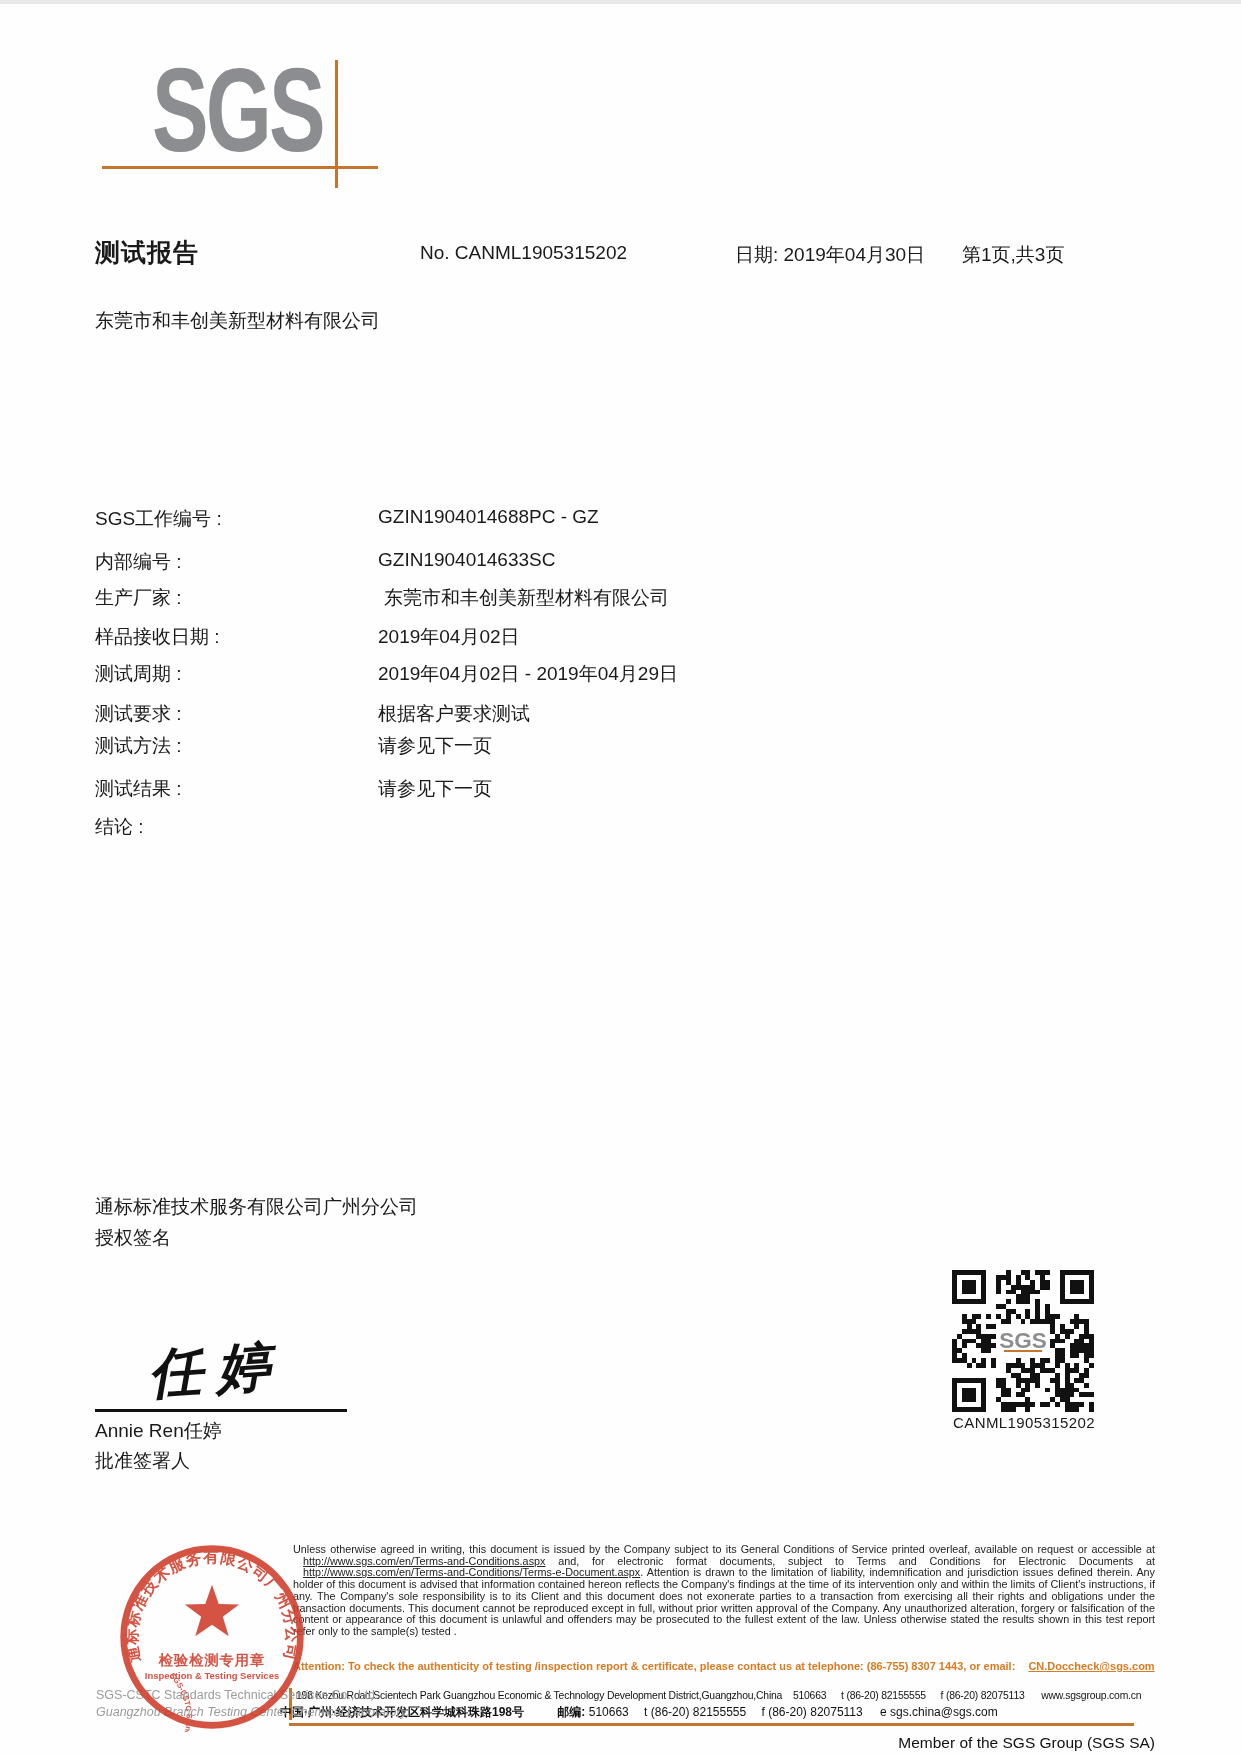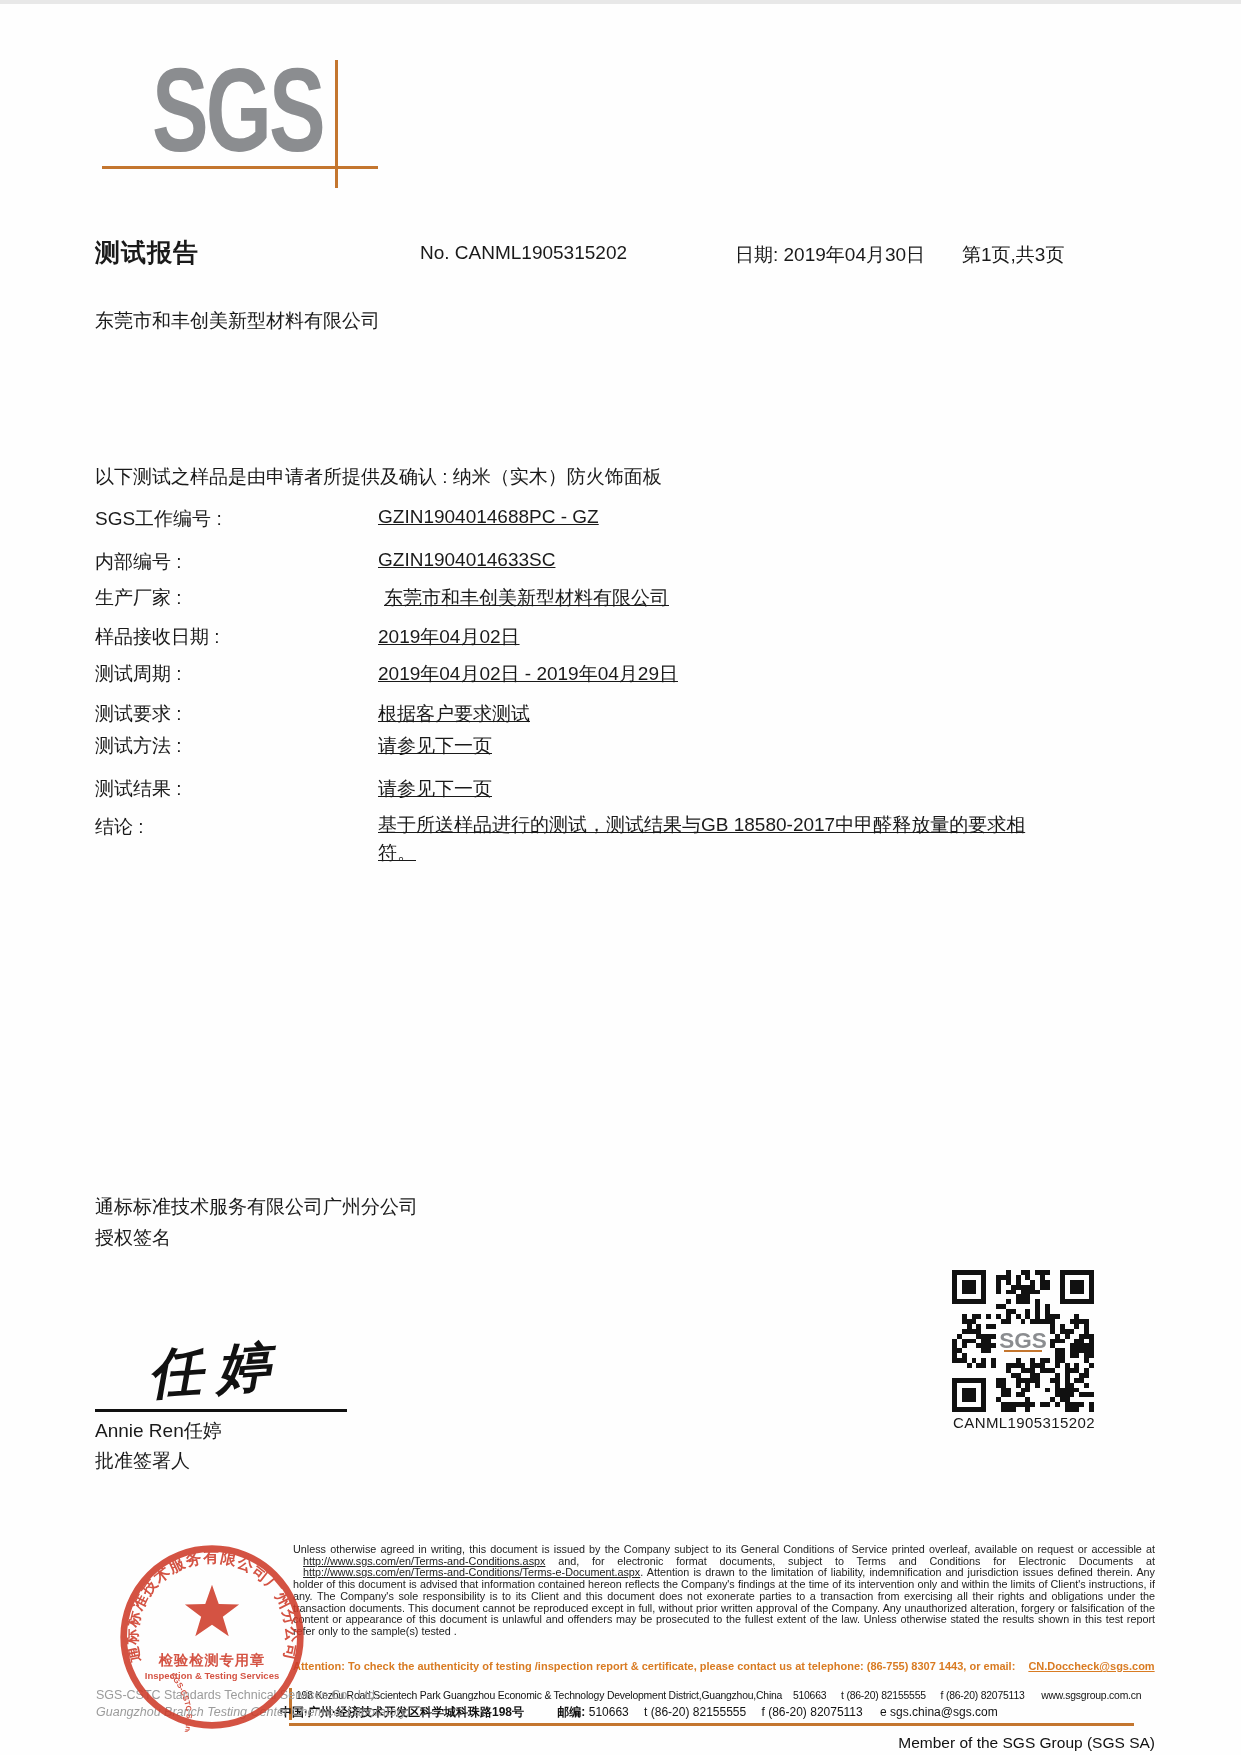--- a/index.html
+++ b/index.html
@@ -14,21 +14,21 @@
   
   .doc-title{left:95px;top:232px;font-size:25px;font-weight:bold;letter-spacing:1px;}
   .report-no{left:420px;top:238px;font-size:19px;}
   .report-date{left:735px;top:238px;font-size:19px;}
   .page-info{left:962px;top:238px;font-size:19px;}
   
   .company{left:95px;top:304px;font-size:19px;}
   .address{left:95px;top:339px;font-size:19px;}
   .statement{left:95px;top:460px;font-size:19px;}
   .lbl{left:95px;font-size:19px;}
-  .val{left:378px;font-size:19px;text-decoration:underline;}
+  .val{left:378px;font-size:19px;}
   .val-wrap{width:655px;line-height:28px;}
   
   .issuer{left:95px;top:1190px;font-size:19px;}
   .sign-label{left:95px;top:1221px;font-size:19px;}
   .signature{left:148px;top:1330px;font-size:54px;font-weight:bold;font-style:italic;
              font-family:"DejaVu Serif",serif;transform:rotate(-4deg);letter-spacing:14px;color:#111;}
   .sign-line{left:95px;top:1405px;width:252px;height:3px;background:#111;}
   .signer-name{left:95px;top:1414px;font-size:19px;}
   .signer-title{left:95px;top:1444px;font-size:19px;}
   
@@ -62,21 +62,20 @@
   <div class="abs logo-hline"></div>
   <div class="abs logo-vline"></div>
 
   <div class="abs doc-title">测试报告</div>
   <div class="abs report-no">No. CANML1905315202</div>
   <div class="abs report-date">日期: 2019年04月30日</div>
   <div class="abs page-info">第1页,共3页</div>
 
   <div class="abs company">东莞市和丰创美新型材料有限公司</div>
 
-  <div class="abs statement">以下测试之样品是由申请者所提供及确认 : 纳米（实木）防火饰面板</div>
 
   <div class="abs lbl" style="top:502px">SGS工作编号 :</div>
   <div class="abs val" style="top:502px">GZIN1904014688PC - GZ</div>
 
   <div class="abs lbl" style="top:545px">内部编号 :</div>
   <div class="abs val" style="top:545px">GZIN1904014633SC</div>
 
   <div class="abs lbl" style="top:581px">生产厂家 :</div>
   <div class="abs val" style="top:581px;left:384px">东莞市和丰创美新型材料有限公司</div>
 
@@ -89,21 +88,20 @@
   <div class="abs lbl" style="top:697px">测试要求 :</div>
   <div class="abs val" style="top:697px">根据客户要求测试</div>
 
   <div class="abs lbl" style="top:729px">测试方法 :</div>
   <div class="abs val" style="top:729px">请参见下一页</div>
 
   <div class="abs lbl" style="top:772px">测试结果 :</div>
   <div class="abs val" style="top:772px">请参见下一页</div>
 
   <div class="abs lbl" style="top:810px">结论 :</div>
-  <div class="abs val val-wrap" style="top:807px">基于所送样品进行的测试，测试结果与GB 18580-2017中甲醛释放量的要求相符。</div>
 
   <div class="abs issuer">通标标准技术服务有限公司广州分公司</div>
   <div class="abs sign-label">授权签名</div>
   <div class="abs signature">任婷</div>
   <div class="abs sign-line"></div>
   <div class="abs signer-name">Annie Ren任婷</div>
   <div class="abs signer-title">批准签署人</div>
 
   <div class="abs qr-box">
     <svg viewBox="0 0 29 29" width="142" height="142" shape-rendering="crispEdges">

